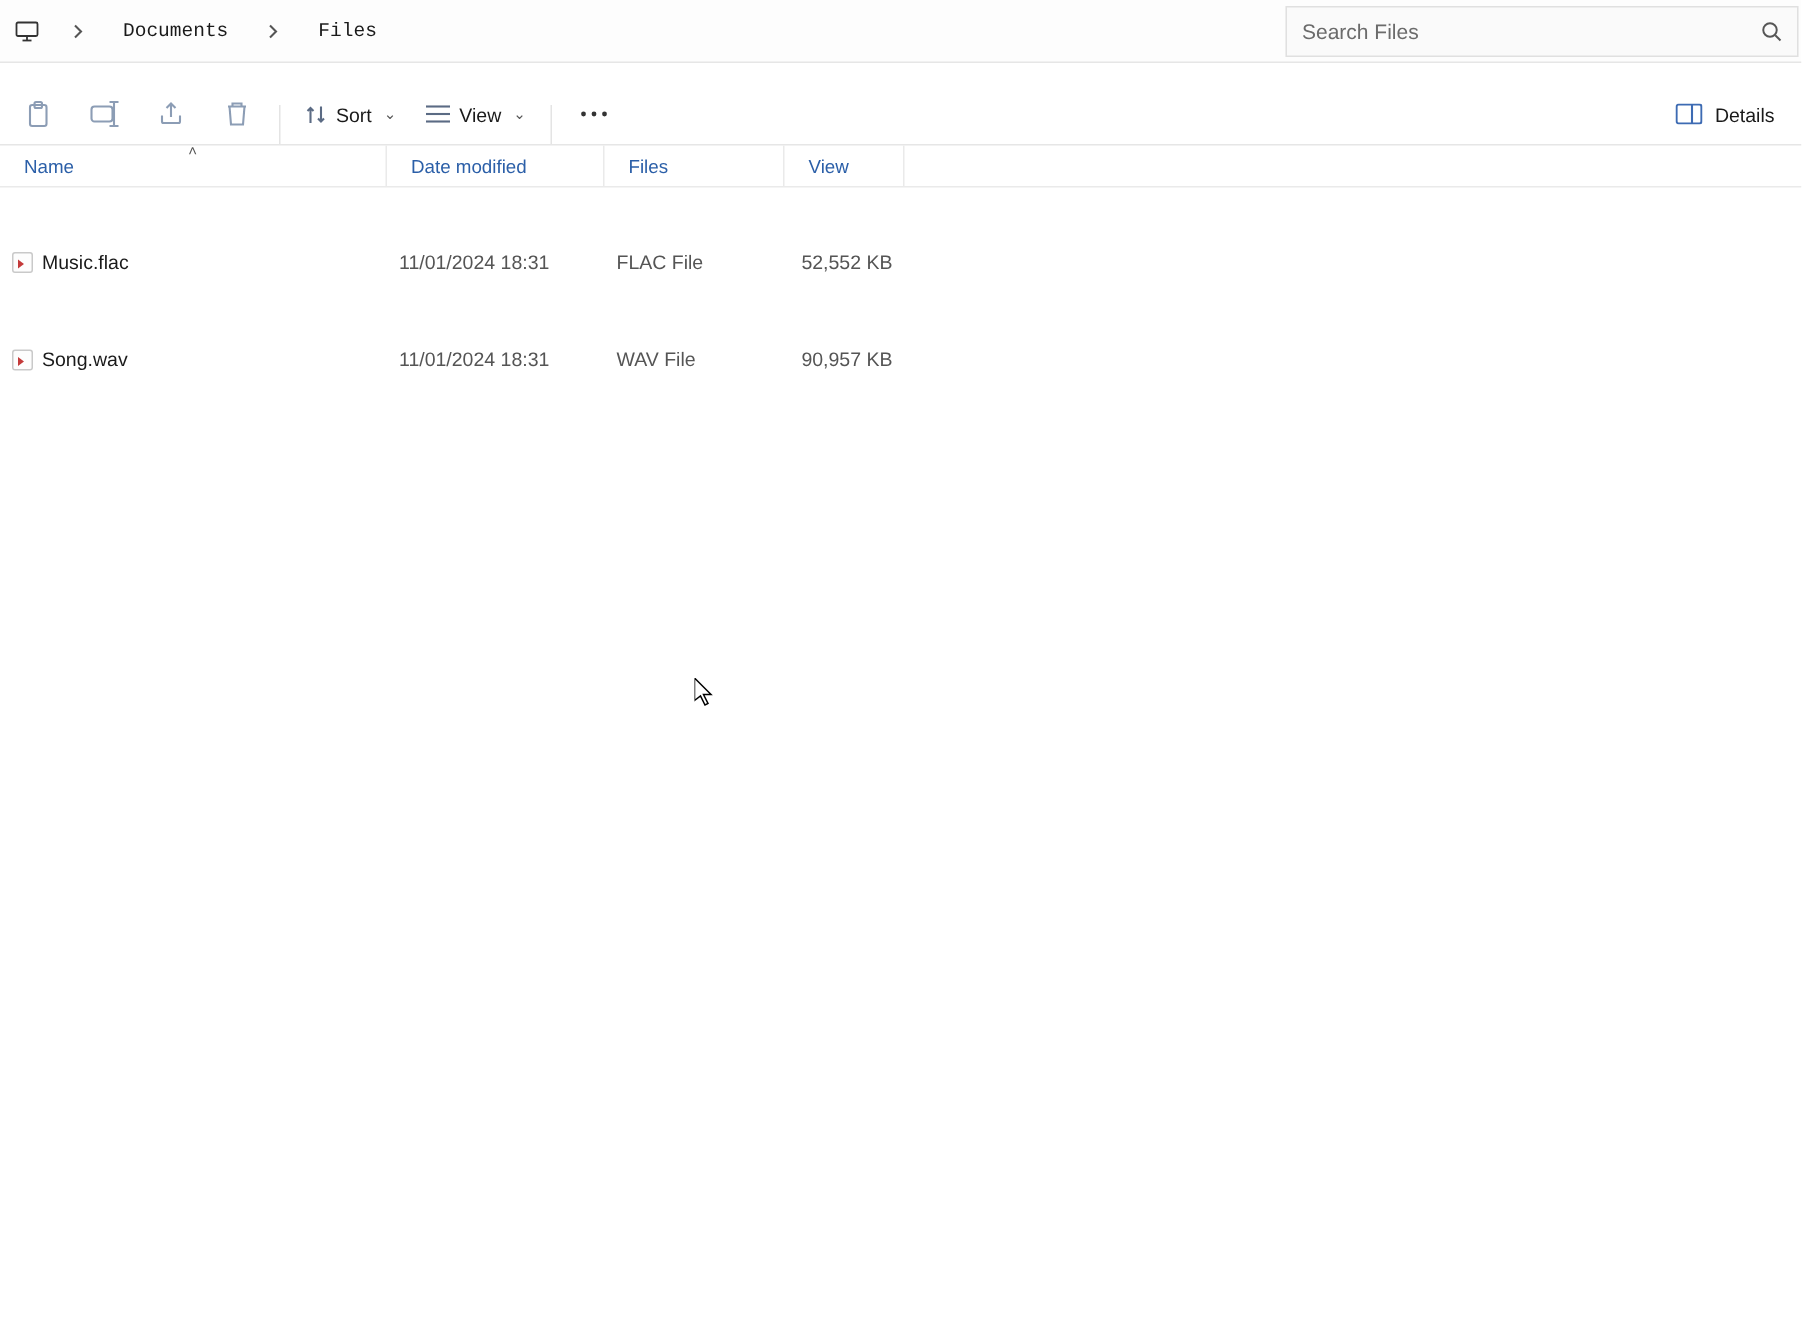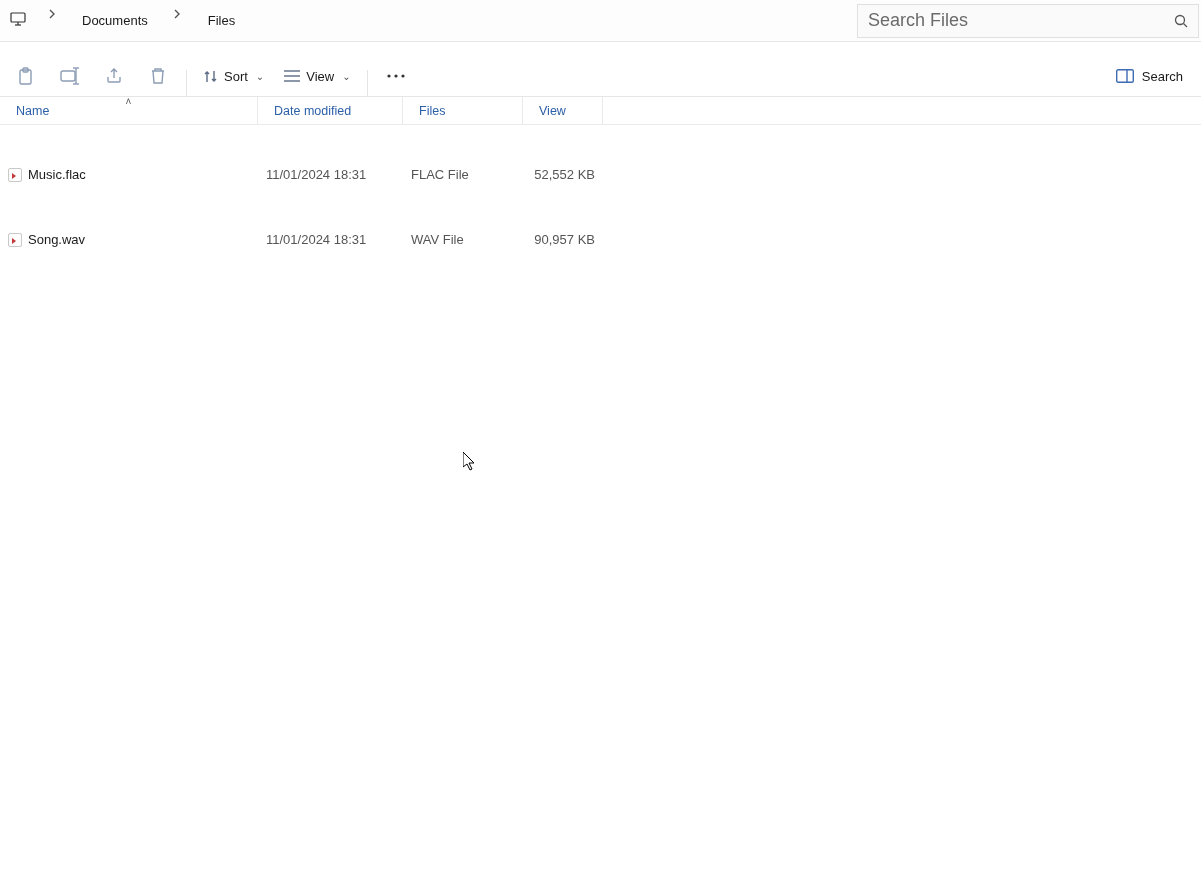--- a/index.html
+++ b/index.html
@@ -15,24 +15,25 @@
   
   .addr-row {
     display: flex;
     align-items: center;
     height: 42px;
     border-bottom: 1px solid #e6e6e6;
     background: #fdfdfd;
   }
   .breadcrumb {
     display: flex;
-    align-items: flex-start;
+    align-items: center;
     flex: 1;
     padding-left: 8px;
     gap: 14px;
+    font-family: Liberation Mono, monospace;
   }
   .bc-icon {
     width: 20px; height: 20px;
     display: flex; align-items: center; justify-content: center;
   }
   .bc-chev {
     width: 20px;
     color: #555;
     font-size: 11px;
     display: inline-flex; align-items: center; justify-content: center;
@@ -50,21 +51,21 @@
     background: #fafafa;
     display: flex;
     align-items: center;
     padding: 0 10px;
   }
   .search-input {
     flex: 1;
     border: none;
     outline: none;
     background: transparent;
-    font-size: 18px;
+    font-size: 14px;
     color: #444;
   }
   .search-input::placeholder { color: #6b6b6b; }
   .search-glyph { color: #555; font-size: 14px; }
 
   
   .toolbar {
     height: 55px;
     display: flex;
     align-items: flex-end;
@@ -267,21 +268,21 @@
 
   <div class="tool-spacer"></div>
 
   <div class="details-btn">
     <span class="details-ic">
       <svg width="18" height="14" viewBox="0 0 18 14">
           <rect x="0.7" y="0.7" width="16.6" height="12.6" rx="1.5" fill="none" stroke="#3d6bb3" stroke-width="1.4"></rect>
           <line x1="11" y1="1" x2="11" y2="13" stroke="#3d6bb3" stroke-width="1.4"></line>
         </svg>
     </span>
-    <span>Search</span>
+    <span>Details</span>
   </div>
 </div>
 
 <div class="cols">
   <div class="col name">
     <span class="sort-indicator">˄</span>
     <span>Name</span>
   </div>
   <div class="col date">
       <span>Date modified</span>

